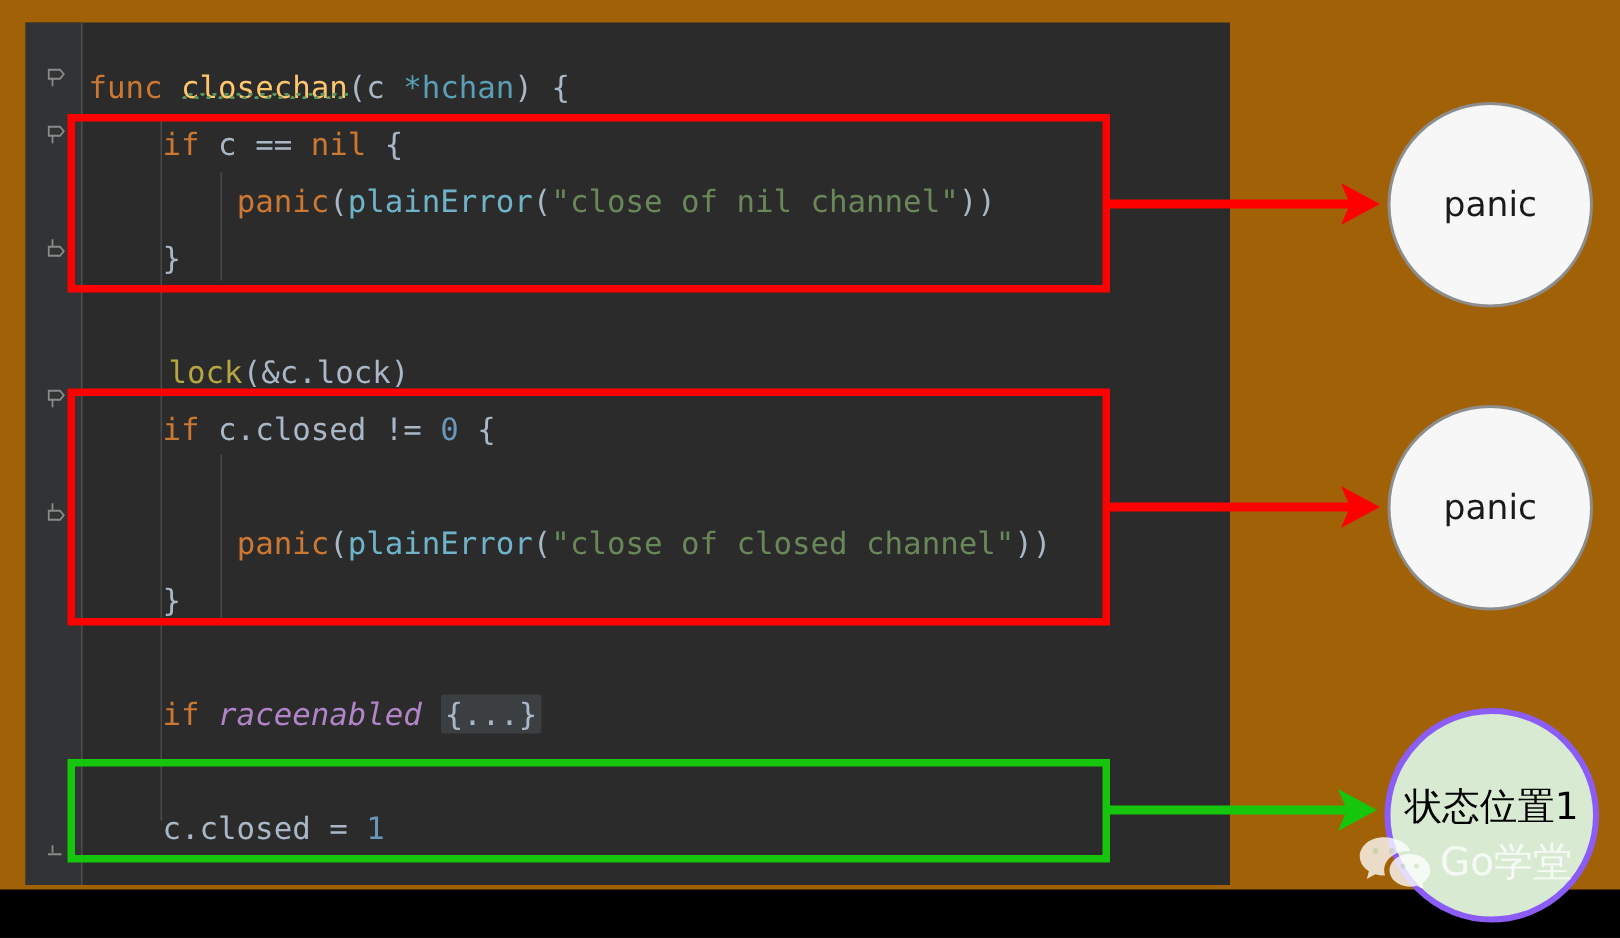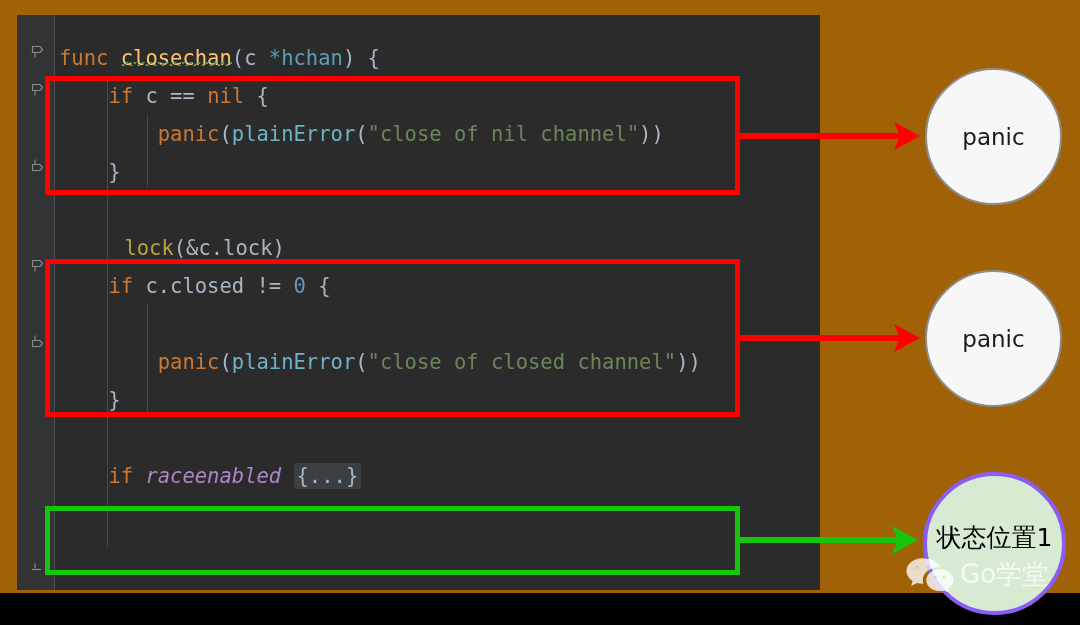--- a/index.html
+++ b/index.html
@@ -217,27 +217,28 @@
           </svg>
         </div>
       </div>
 
     <div id="code">
         <div class="line" style="top: 24px; left: 4px;"><span class="kw">func </span><span class="fnname squig">closechan</span><span class="plain">(c </span><span class="type">*hchan</span><span class="plain">) {</span></div>
         <div class="line" style="top: 62px; left: 4px;"><span class="plain">    </span><span class="kw">if</span><span class="plain"> c == </span><span class="kw">nil</span><span class="plain"> {</span></div>
         <div class="line" style="top: 100px; left: 4px;"><span class="plain">        </span><span class="callorg">panic</span><span class="plain">(</span><span class="call">plainError</span><span class="plain">(</span><span class="str">"close of nil channel"</span><span class="plain">))</span></div>
         <div class="line" style="top: 138px; left: 4px;"><span class="plain">    }</span></div>
         <div class="line" style="top: 176px; left: 4px;"><span class="plain"> </span></div>
-        <div class="line" style="top: 214px; left: 20px;"><span class="plain">    </span><span class="localfn">lock</span><span class="plain">(&amp;c.lock)</span></div>
+        <div class="line" style="top: 214px; left: 8px;"><span class="plain">    </span><span class="localfn">lock</span><span class="plain">(&amp;c.lock)</span></div>
         <div class="line" style="top: 252px; left: 4px; text-align: center;"><span class="plain">    </span><span class="kw">if</span><span class="plain"> c.closed != </span><span class="num">0</span><span class="plain"> {</span></div>
         <div class="line" style="top: 328px; left: 4px;"><span class="plain">        </span><span class="callorg">panic</span><span class="plain">(</span><span class="call">plainError</span><span class="plain">(</span><span class="str">"close of closed channel"</span><span class="plain">))</span></div>
         <div class="line" style="top: 366px; left: 4px;"><span class="plain">    }</span></div>
         <div class="line" style="top: 404px; left: 4px;"><span class="plain"> </span></div>
         <div class="line" style="top: 442px; left: 4px;"><span class="plain">    </span><span class="kw">if</span><span class="plain"> </span><span class="italicvar">raceenabled</span><span class="plain"> </span><span class="fold-inline">{...}</span></div>
         <div class="line" style="top: 480px; left: 4px;"><span class="plain"> </span></div>
+        <div class="line" style="top: 518px; left: 4px;"><span class="plain">    c.closed = </span><span class="num">1</span></div>
         <div class="indent-guide" style="left: 52px; top: 62px; height: 470px;"></div>
         <div class="indent-guide" style="left: 92px; top: 100px; height: 72px;"></div>
         <div class="indent-guide" style="left: 92px; top: 288px; height: 110px;"></div>
       </div>
 
   </div>
 
   <div id="boxes-layer">
       <div class="hbox" style="left: 45px; top: 76px; width: 695px; height: 119px; border-color: rgb(255, 0, 0);"></div>
       <div class="hbox" style="left: 45px; top: 259px; width: 695px; height: 158px; border-color: rgb(255, 0, 0);"></div>

